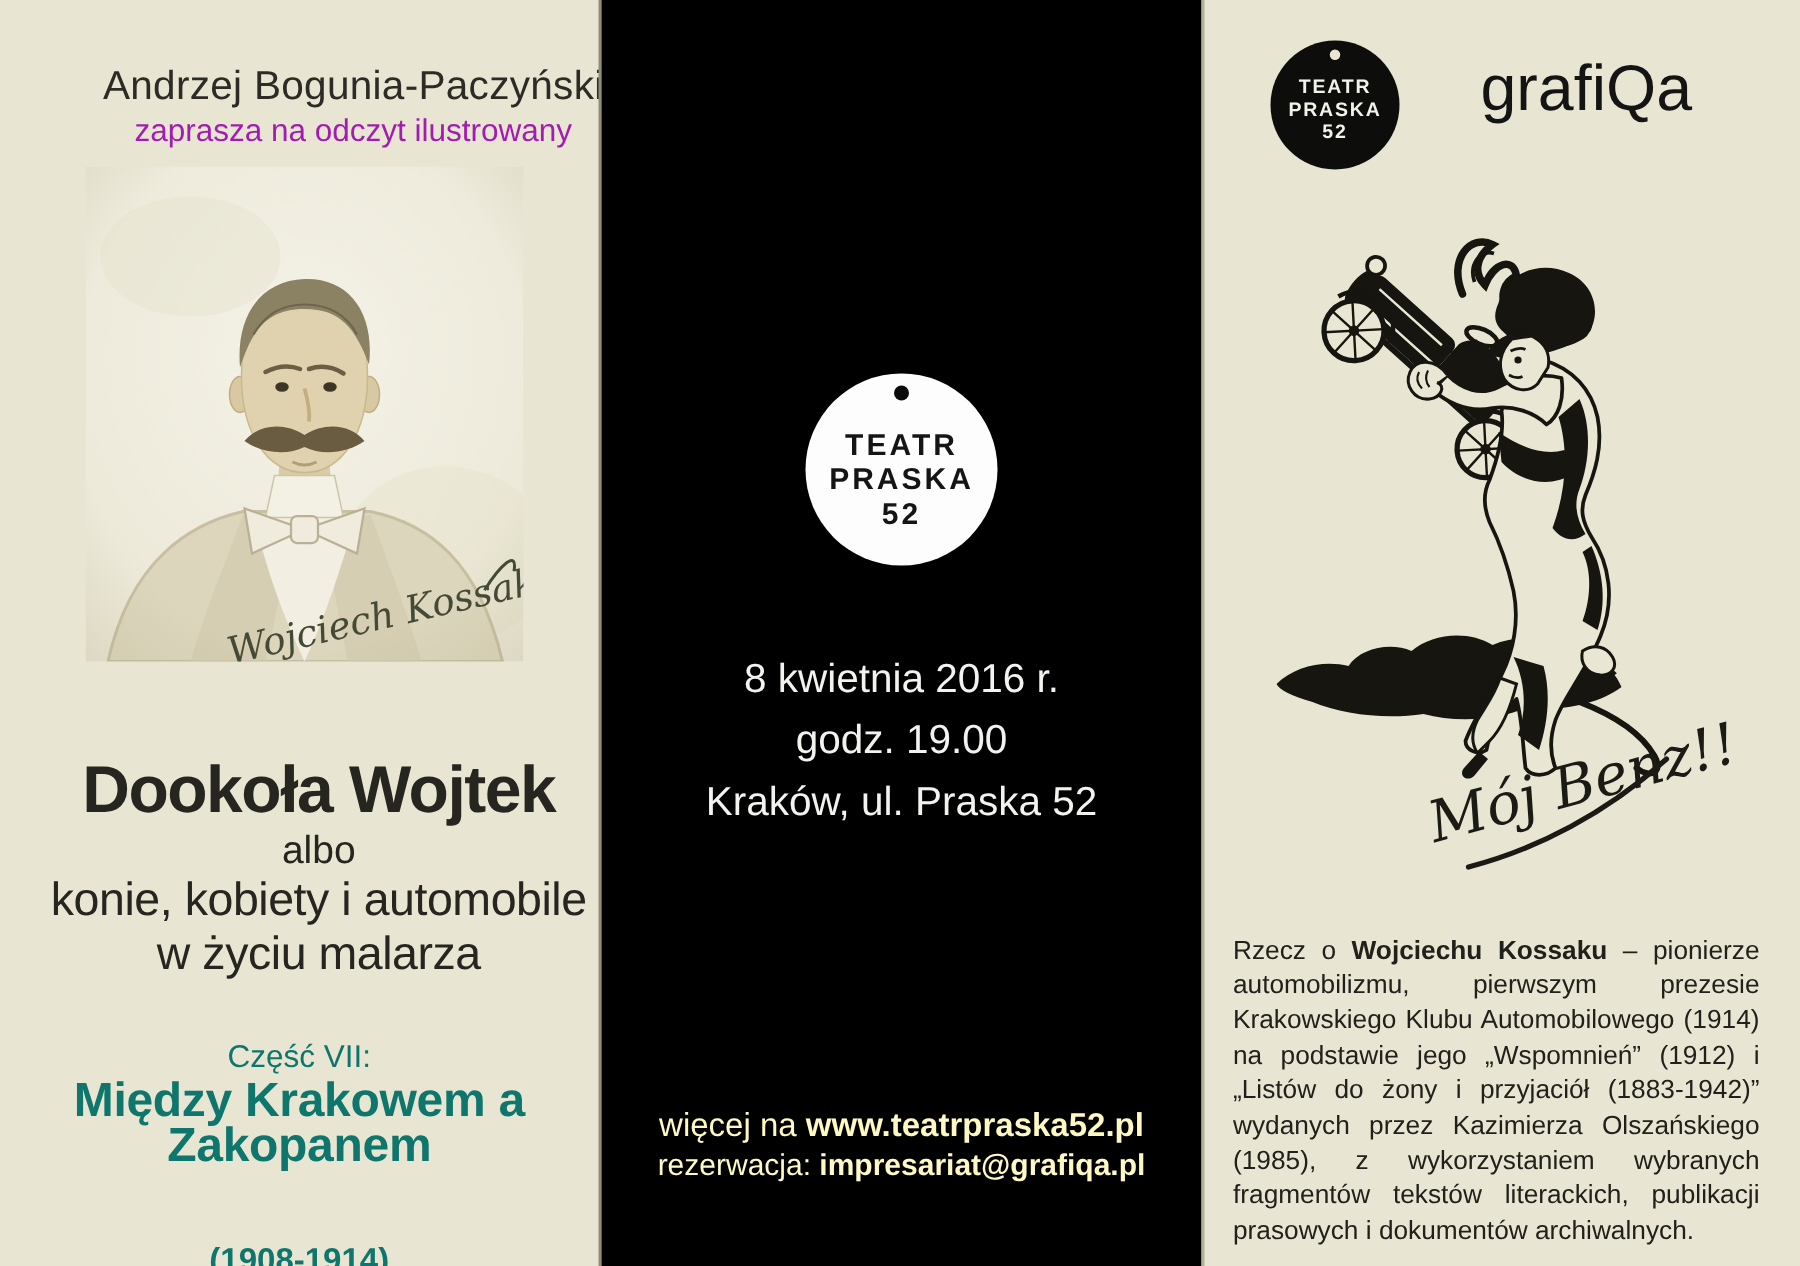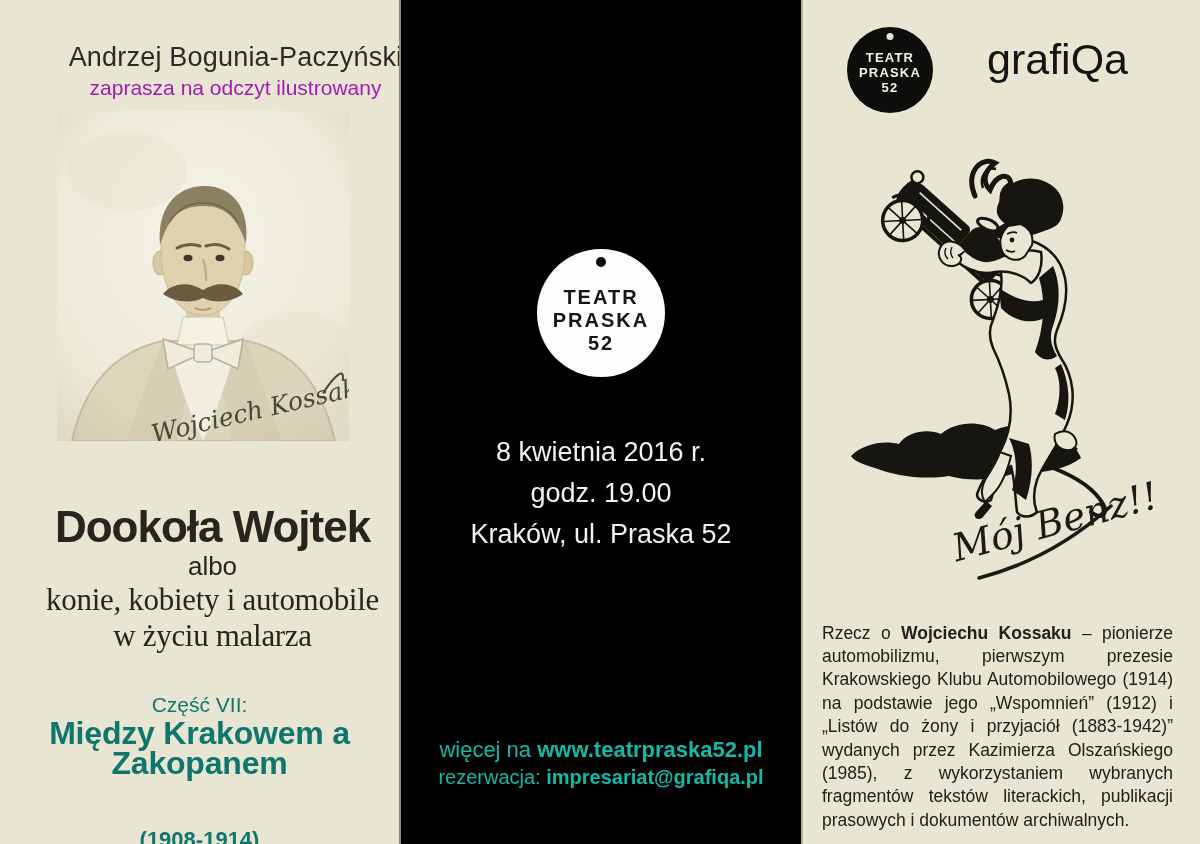--- a/index.html
+++ b/index.html
@@ -17,36 +17,36 @@
   .fold-right{left:801px;background:#b3b198;}
 
   
   .intro{position:absolute;top:40px;left:0;width:100%;text-align:center;color:#2c2b26;padding-left:36px;}
   .intro-1{font-size:27px;line-height:34px;letter-spacing:.2px;}
   .intro-2{font-size:21px;line-height:27px;color:#a21caf;}
   .portrait{position:absolute;left:57px;top:111px;width:292px;height:330px;}
   .title-block{position:absolute;top:502px;left:13px;width:100%;text-align:center;color:#26251f;}
   .main-title{font-size:44px;font-weight:bold;line-height:49px;letter-spacing:-1px;}
   .connector{font-size:26px;line-height:31px;}
-  .subtitle{font-size:31px;line-height:36px;letter-spacing:-.3px;font-family:Liberation Serif, serif;}
+  .subtitle{font-size:31px;line-height:36px;letter-spacing:-.3px;}
   .part-block{position:absolute;top:691px;left:0;width:100%;text-align:center;color:#0f766e;}
   .part-label{font-size:21px;line-height:27px;}
   .part-title{font-size:32px;font-weight:bold;line-height:30px;letter-spacing:-.2px;}
   .part-years{font-size:22px;font-weight:bold;line-height:28px;margin-top:48px;}
 
   
   .logo-circle{position:absolute;left:50%;top:249px;transform:translateX(-50%);
     width:128px;height:128px;border-radius:50%;background:#fdfdfd;}
   .logo-hole{position:absolute;top:8px;left:50%;transform:translateX(-50%);
     width:10px;height:10px;border-radius:50%;background:#0a0a0a;}
   .logo-lines{position:absolute;top:37px;left:0;width:100%;text-align:center;
     color:#151515;font-weight:bold;font-size:20px;line-height:23px;letter-spacing:2px;}
   .date-block{position:absolute;top:432px;left:0;width:100%;text-align:center;
     color:#f2f2ef;font-size:27px;line-height:41px;}
-  .center-footer{position:absolute;top:736px;left:0;width:100%;text-align:center;color:#14b8a6;}
+  .center-footer{position:absolute;top:736px;left:0;width:100%;text-align:center;color:#fef9c3;}
   .footer-line1{font-size:22px;line-height:28px;}
   .footer-line2{font-size:20px;line-height:27px;}
   .center-footer b{font-weight:bold;}
 
   
   .badge{position:absolute;left:44px;top:27px;width:86px;height:86px;border-radius:50%;background:#0d0d0b;}
   .badge-hole{position:absolute;top:6px;left:50%;transform:translateX(-50%);
     width:7px;height:7px;border-radius:50%;background:#e8e6d2;}
   .badge-lines{position:absolute;top:23px;left:0;width:100%;text-align:center;
     color:#f2f1ea;font-weight:bold;font-size:13px;line-height:15px;letter-spacing:1.2px;}

